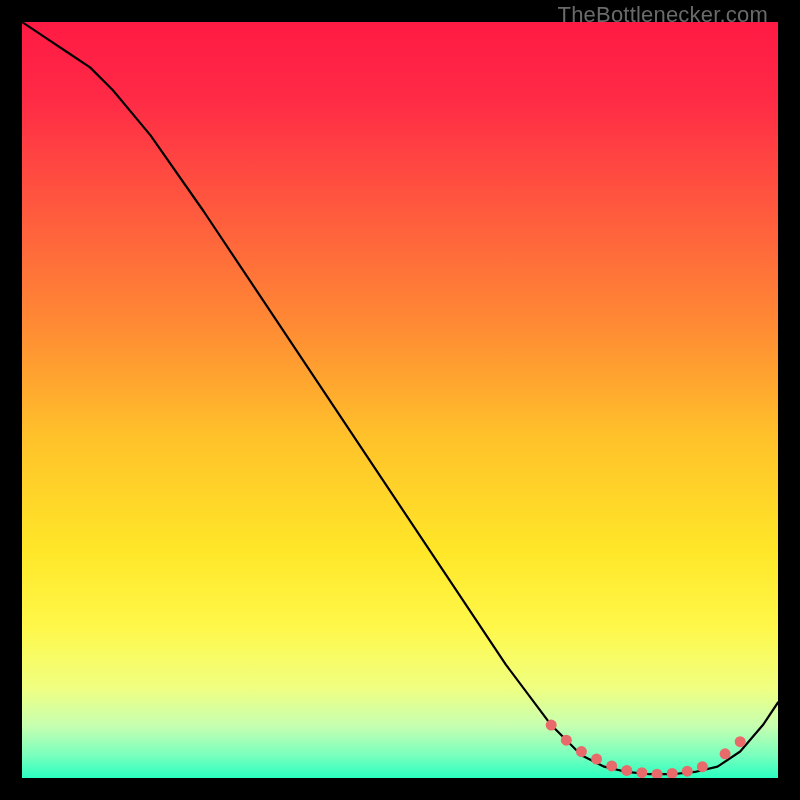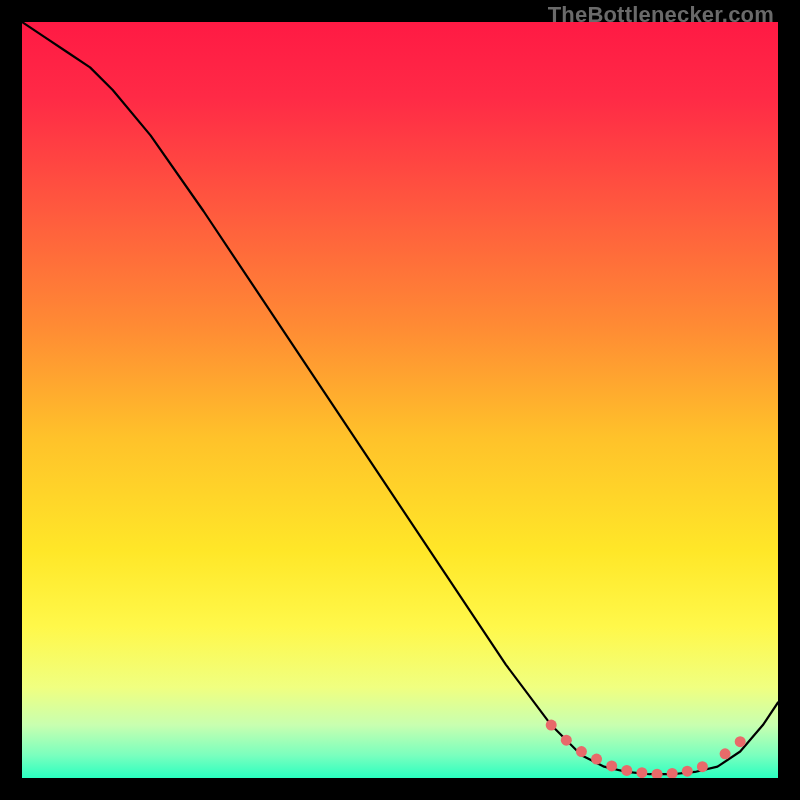--- a/index.html
+++ b/index.html
@@ -20,24 +20,24 @@
   .plot {
     position: absolute;
     left: 22px;
     top: 22px;
     width: 756px;
     height: 756px;
   }
   .watermark {
     position: absolute;
     top: 2px;
-    right: 26px;
+    right: 32px;
     color: #6a6a6a;
     font-size: 22px;
-    font-weight: 700;
+    font-weight: 400;
     letter-spacing: 0.2px;
   }
 </style>
 </head>
 <body>
 
 <div class="frame">
 
   <svg class="plot" viewBox="0 0 756 756" preserveAspectRatio="none">
     <defs>

